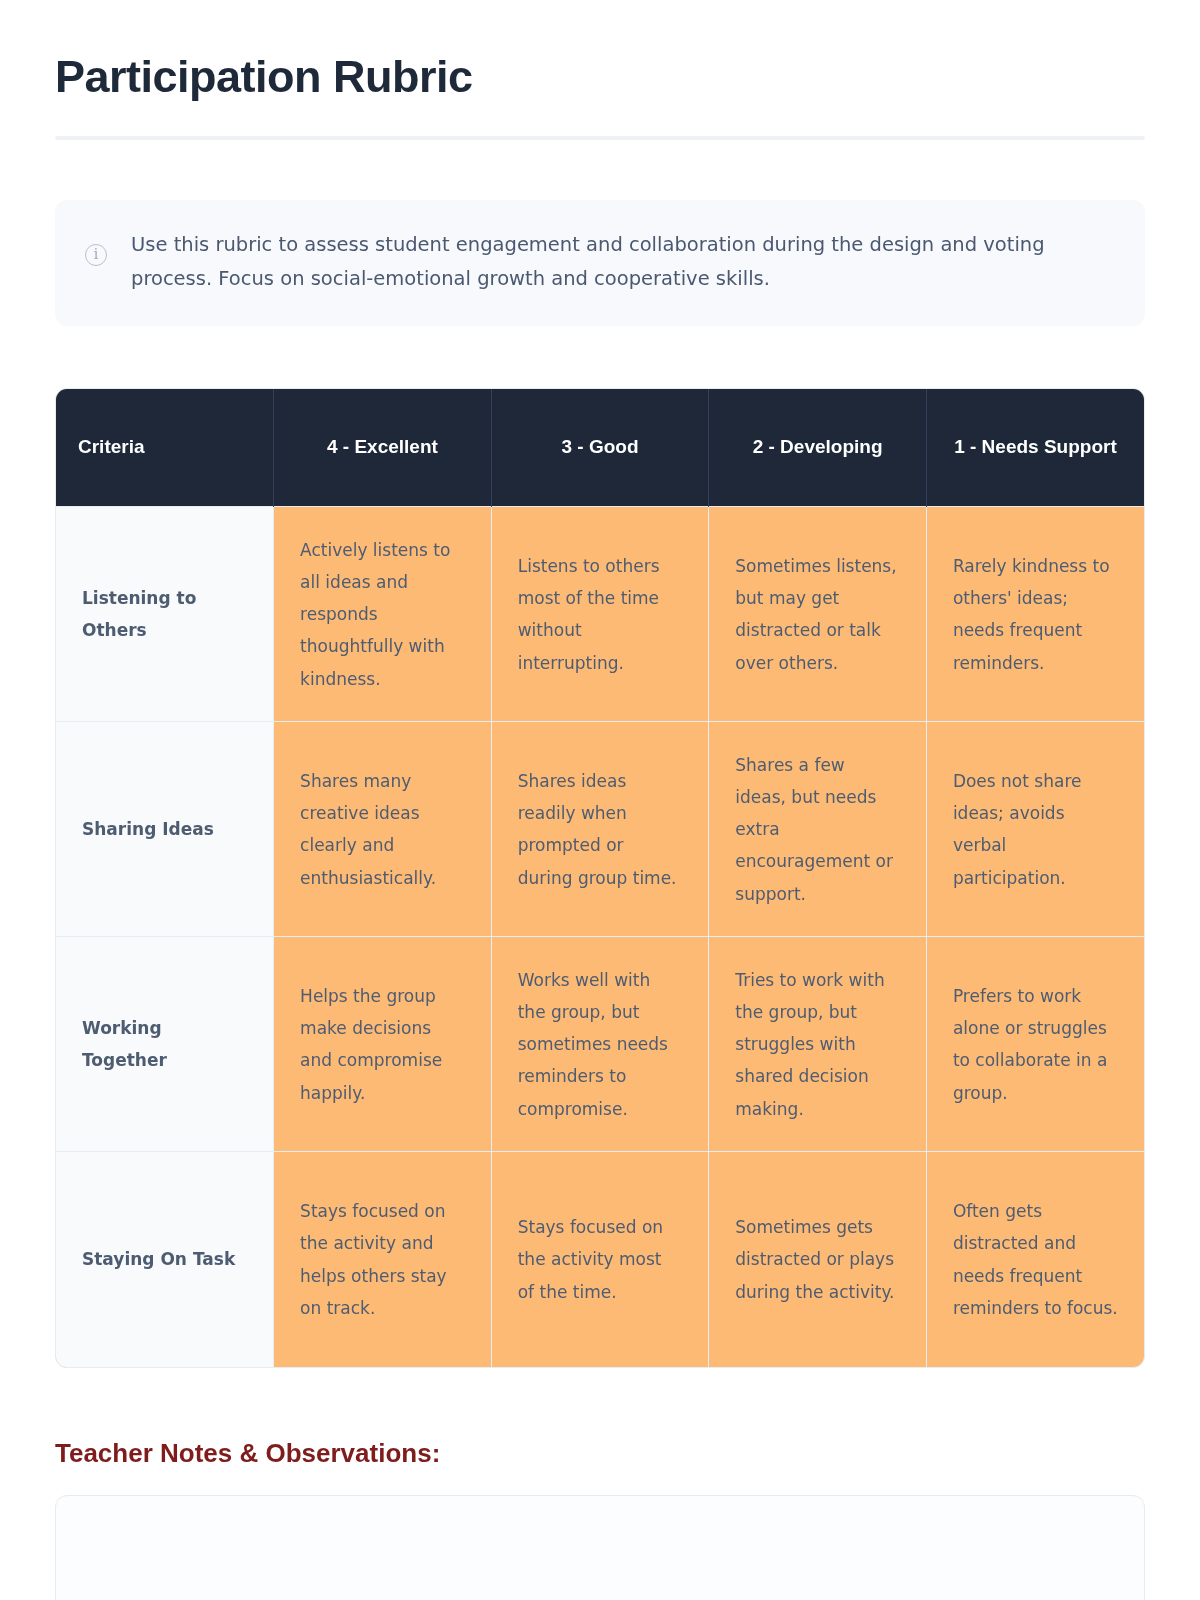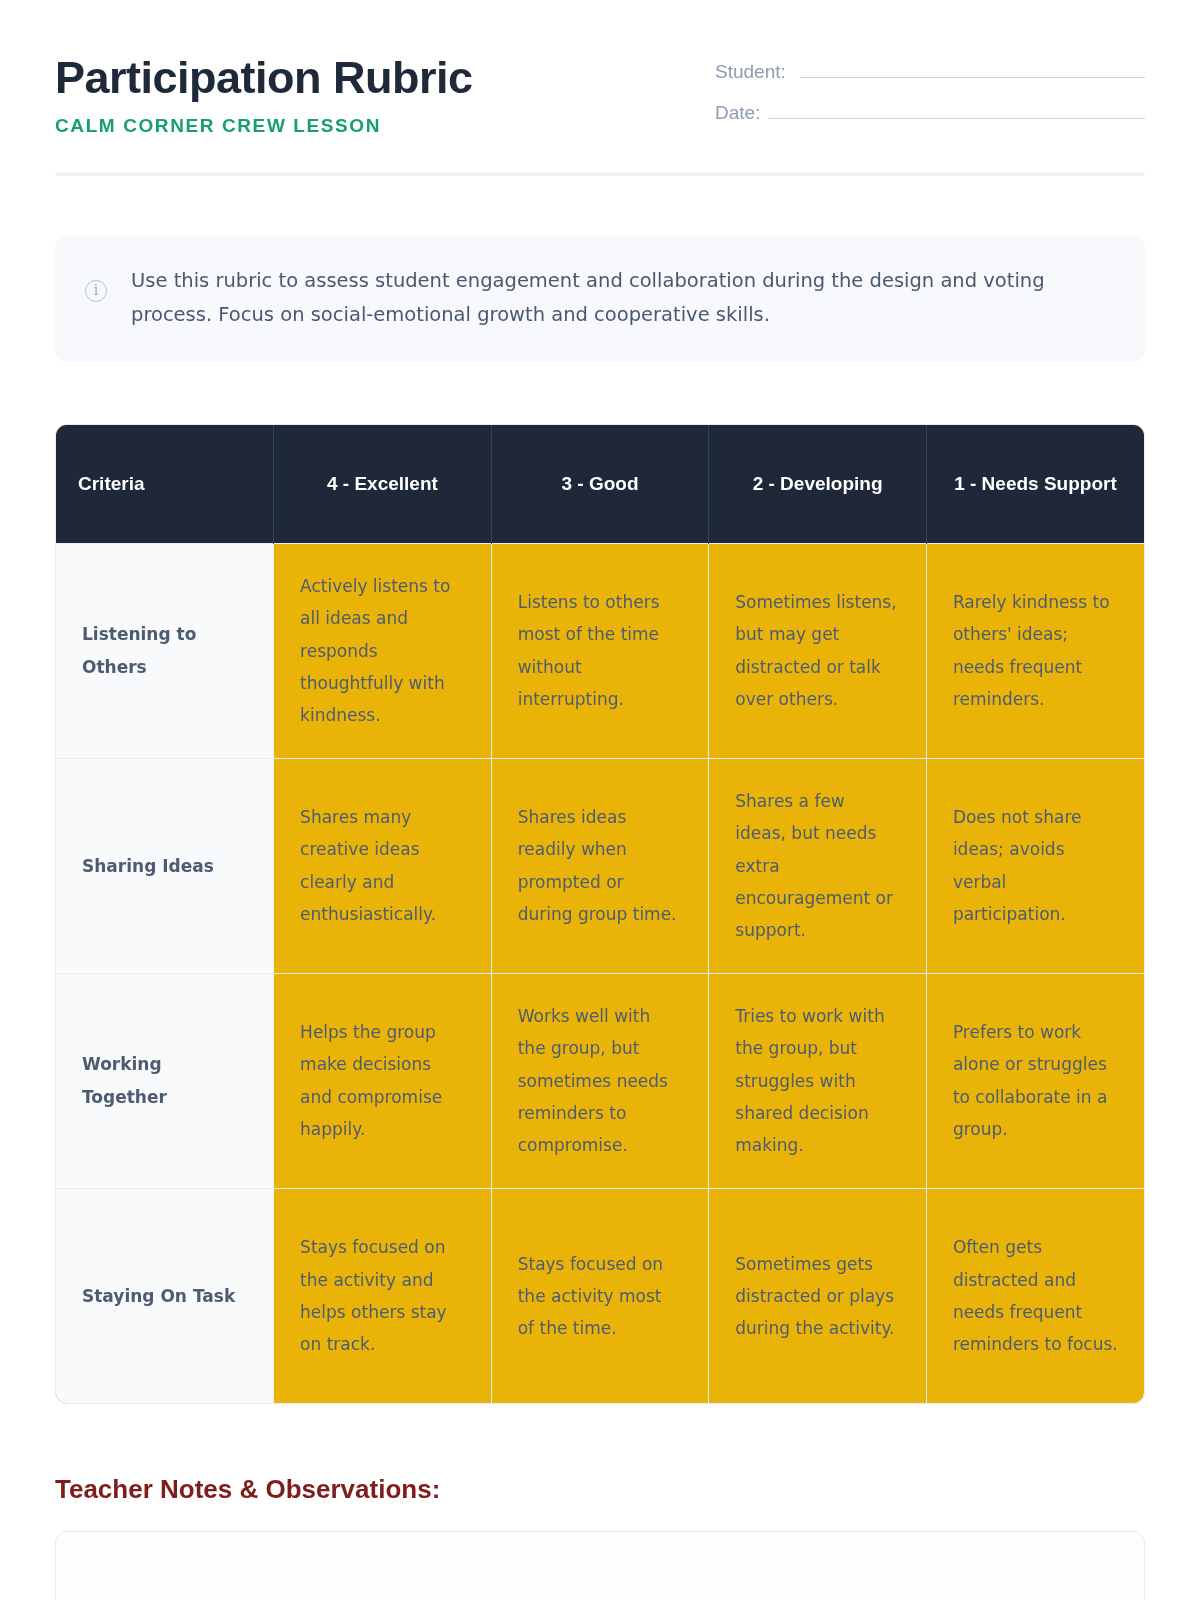--- a/index.html
+++ b/index.html
@@ -114,21 +114,21 @@
     color: #4a5870;
     max-width: 960px;
   }
 
   
   .table-wrap {
     margin-top: 62px;
     border: 1px solid #e6ecf4;
     border-radius: 12px;
     overflow: hidden;
-    background: #eab308;
+    background: #fdba74;
   }
 
   table.rubric {
     width: 100%;
     border-collapse: collapse;
     table-layout: fixed;
   }
 
   table.rubric thead th {
     background: #1e2838;
@@ -190,33 +190,22 @@
   }
 </style>
 </head>
 <body>
 
 <div class="page">
 
   <div class="header">
     <div class="title-block">
       <div class="doc-title">Participation Rubric</div>
-      <div class="doc-subtitle">CALM CORNER CREW LESSON</div>
     </div>
 
-    <div class="meta-block">
-      <div class="meta-row student">
-        <span class="meta-label">Student:</span>
-        <span class="meta-line"></span>
-      </div>
-      <div class="meta-row date">
-        <span class="meta-label">Date:</span>
-        <span class="meta-line"></span>
-      </div>
-    </div>
   </div>
 
   <div class="header-rule"></div>
 
   <div class="callout">
     <div class="info-icon">i</div>
     <div class="callout-text">Use this rubric to assess student engagement and collaboration during the design and voting process. Focus on social-emotional growth and cooperative skills.</div>
   </div>
 
   <div class="table-wrap">

